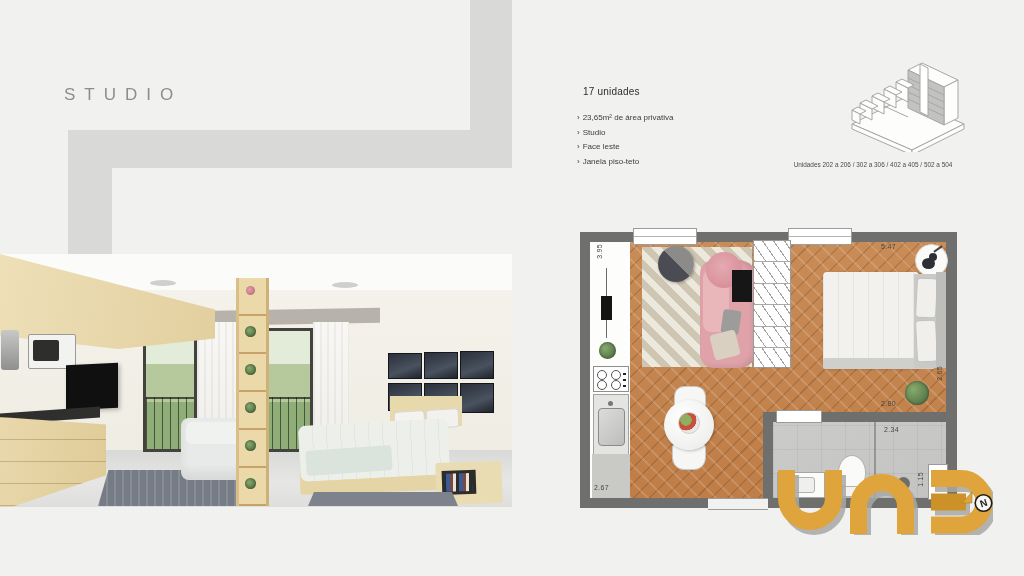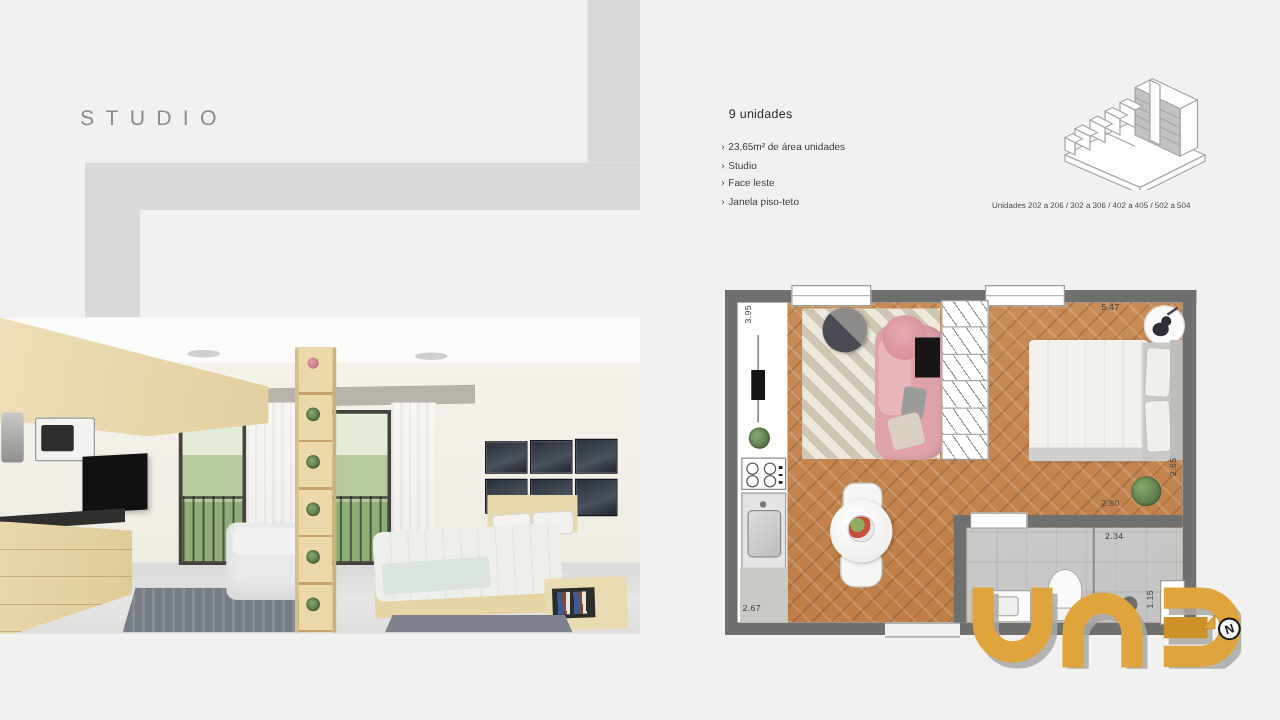--- a/index.html
+++ b/index.html
@@ -54,23 +54,23 @@
 
 <div id="stage">
 
   <div class="abs band" style="left:470px;top:0;width:42px;height:130px;"></div>
   <div class="abs band" style="left:68px;top:130px;width:444px;height:38px;"></div>
   <div class="abs band" style="left:68px;top:168px;width:44px;height:87px;"></div>
 
   <div id="title" class="abs">STUDIO</div>
 
   <div id="info" class="abs">
-    <h2>9 unidades</h2>
+    <h2>17 unidades</h2>
     <ul>
-      <li><span class="b">›</span><span>23,65m² de área unidades</span></li>
+      <li><span class="b">›</span><span>23,65m² de área privativa</span></li>
       <li><span class="b">›</span><span>Studio</span></li>
       <li><span class="b">›</span><span>Face leste</span></li>
       <li><span class="b">›</span><span>Janela piso-teto</span></li>
     </ul>
   </div>
 
   <svg class="abs" style="left:846px;top:60px;" width="124" height="92" viewBox="0 0 124 92">
     <g stroke="#a6a6a4" stroke-width="1" fill="#fdfdfc" stroke-linejoin="round">
       <polygon points="6,64 66,90 118,64 58,38"></polygon>
       <polygon points="6,64 6,69 66,95 66,90"></polygon>

